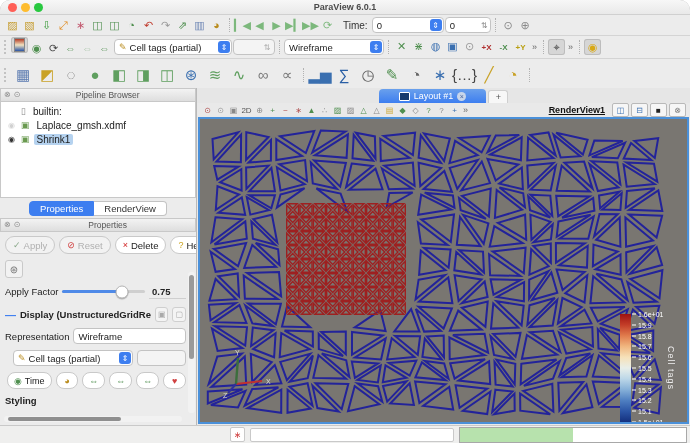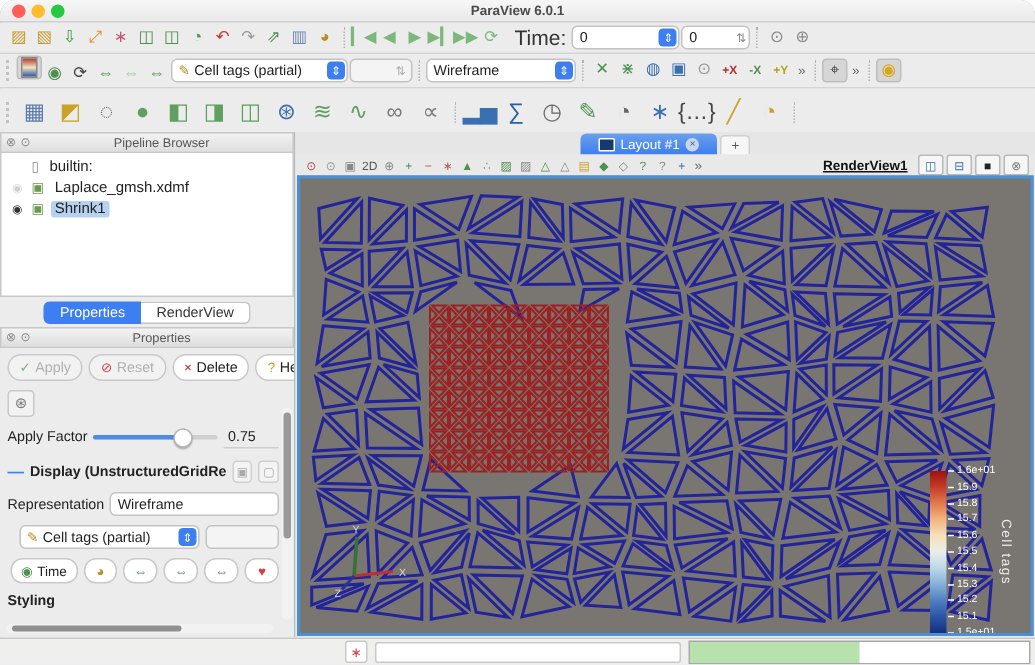--- a/index.html
+++ b/index.html
@@ -28,21 +28,21 @@
   .combo{display:inline-flex;align-items:center;background:#fff;border:1px solid #c3c3c3;border-radius:4px;
          height:16px;font-size:9.5px;padding-left:4px;gap:3px;box-sizing:border-box;}
   .combo .arrow{margin-left:auto;width:12px;height:12px;border-radius:3px;background:#3d7ef0;color:#fff;
          font-size:8px;display:inline-flex;align-items:center;justify-content:center;margin-right:1px;}
   .combo.disabled{background:#f4f4f4;color:#999;}
   .combo.disabled .arrow{background:transparent;color:#aaa;}
   .combo-icon{font-size:9px;color:#b98c1e;}
   .spinbox{display:inline-flex;align-items:center;background:#fff;border:1px solid #c3c3c3;border-radius:4px;
          height:16px;font-size:9.5px;padding-left:4px;box-sizing:border-box;}
   .spinbox .spin{margin-left:auto;color:#888;font-size:8px;padding:0 2px;}
-  .tb-label{font-size:14px;color:#333;margin:0 3px 0 6px;}
+  .tb-label{font-size:10px;color:#333;margin:0 3px 0 6px;}
   
   .left{position:absolute;top:88px;left:0;width:196px;bottom:18px;background:#ececec;border-right:1px solid #b9b9b9;
         display:flex;flex-direction:column;}
   .dock-header{height:12px;background:linear-gradient(#f3f3f3,#dedede);border:1px solid #c8c8c8;
         display:flex;align-items:center;font-size:8.5px;color:#555;flex:none;}
   .dock-btn{font-size:8px;color:#8a8a8a;margin-left:3px;line-height:1;}
   .dock-title{flex:1;text-align:center;}
   .tree{background:#fff;border:1px solid #c8c8c8;border-top:none;height:93px;padding-top:2px;flex:none;}
   .tree-row{display:flex;align-items:center;height:14px;font-size:10px;padding-left:5px;gap:4px;}
   .eye{width:11px;text-align:center;font-size:8px;color:#333;}
@@ -66,34 +66,34 @@
        font-size:9.5px;padding:0 4px;display:flex;align-items:center;font-style:normal;}
   .gearbtn{width:16px;height:16px;border:1px solid #c9c9c9;border-radius:3px;background:#f2f2f2;color:#777;
        display:flex;align-items:center;justify-content:center;font-size:10px;}
   .plabel{font-size:9.5px;color:#222;white-space:nowrap;}
   .bold{font-weight:bold;}
   .slider{position:relative;height:3px;background:#cfcfcf;border-radius:2px;flex:1;}
   .slider .fill{position:absolute;left:0;top:0;height:100%;background:#4f8ae8;border-radius:2px;}
   .slider .knob{position:absolute;top:50%;transform:translate(-50%,-50%);width:11px;height:11px;border-radius:50%;
        background:#fff;border:1px solid #b5b5b5;box-shadow:0 1px 1px rgba(0,0,0,.25);}
   .valfield{width:34px;height:14px;border-bottom:1px solid #cfcfcf;font-size:9.5px;display:flex;align-items:center;
-       padding-left:3px;background:transparent;}
+       padding-left:3px;background:transparent;font-weight:bold;}
   .sect-header{display:flex;align-items:center;gap:4px;margin:8px 0 6px 0;}
   .collapse-dash{color:#3d7ef0;font-weight:bold;font-size:11px;}
   .mini-sq{width:14px;height:13px;border:1px solid #cfcfcf;border-radius:3px;background:#f4f4f4;color:#aaa;
        display:inline-flex;align-items:center;justify-content:center;font-size:8px;}
   .vscroll{position:absolute;right:1px;top:40px;bottom:12px;width:7px;background:#f2f2f2;border-radius:3px;}
   .vscroll .thumb{position:absolute;left:1px;right:1px;top:2%;height:60%;background:#9a9a9a;border-radius:3px;}
   .hscroll{position:absolute;left:4px;right:14px;bottom:3px;height:6px;background:#f2f2f2;border-radius:3px;}
   .hscroll .thumb{position:absolute;top:1px;bottom:1px;left:2%;width:64%;background:#8f8f8f;border-radius:3px;}
   
   .render{position:absolute;left:197px;top:88px;right:0;bottom:18px;display:flex;flex-direction:column;background:#e9e9e9;}
   .layout-tabs{height:15px;display:flex;align-items:flex-end;justify-content:center;gap:2px;background:#e6e6e6;flex:none;}
   .ltab{display:flex;align-items:center;gap:4px;background:linear-gradient(#6aa0ec,#3d7ef0);color:#fff;font-size:9px;
-        height:14px;padding:0 12px;border-radius:4px 4px 0 0;}
+        height:14px;padding:0 20px;border-radius:4px 4px 0 0;}
   .ltab .mon{width:9px;height:7px;border:1px solid #fff;background:#163a6e;border-radius:1px;}
   .ltab .x{width:9px;height:9px;border-radius:50%;background:#c9d6ea;color:#48639a;font-size:7px;display:flex;
         align-items:center;justify-content:center;}
   .ltab-add{background:#f7f7f7;border:1px solid #cfcfcf;border-bottom:none;height:12px;width:18px;
         border-radius:3px 3px 0 0;display:flex;align-items:center;justify-content:center;color:#555;font-size:9px;}
   .view-toolbar{height:14px;display:flex;align-items:center;padding:0 4px;background:#e9e9e9;flex:none;}
   .vt-icon{min-width:13px;height:12px;display:inline-flex;align-items:center;justify-content:center;font-size:8px;}
   .view-name{font-weight:bold;text-decoration:underline;font-size:9px;margin:0 5px 0 auto;color:#111;}
   .vt-btn{width:15px;height:12px;border:1px solid #b9b9b9;background:#f6f6f6;border-radius:2px;display:inline-flex;
         align-items:center;justify-content:center;font-size:8px;margin-left:2px;color:#444;}

